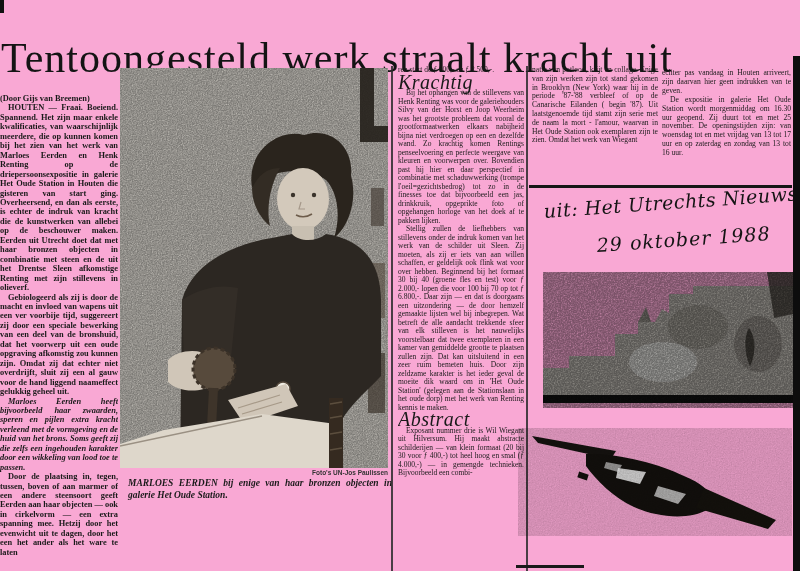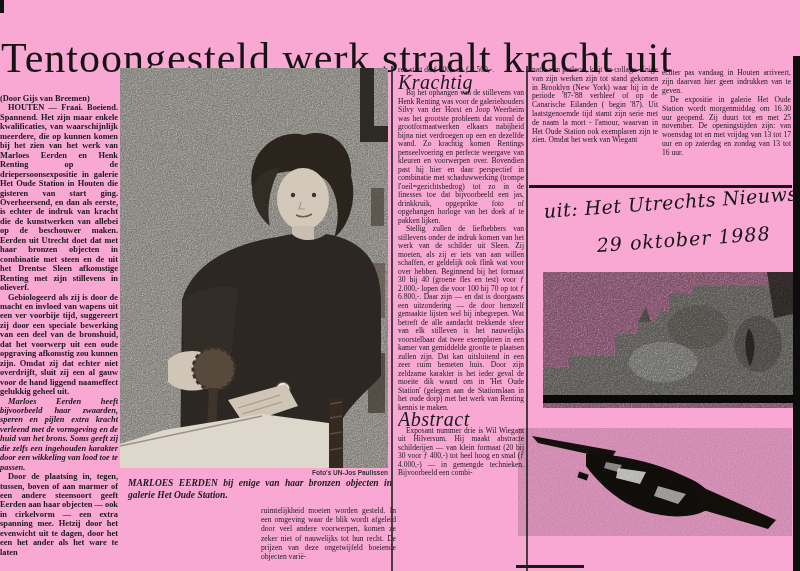--- a/index.html
+++ b/index.html
@@ -100,23 +100,20 @@
       <rect x="209" y="330" width="14" height="70" fill="#352a20"></rect>
       <path d="M210,336 L222,334 M210,350 L222,348 M210,366 L222,364 M210,382 L222,380" stroke="#5c4e3e" stroke-width="1.5"></path>
     </svg>
   </div>
 
   <div class="credit">Foto's UN-Jos Paulissen</div>
   <div class="caption">MARLOES EERDEN bij enige van haar bronzen objecten in galerie Het Oude Station.</div>
 
   <div class="col col2a">
   </div>
-  <div class="col col2b">
-    <p>ruimtelijkheid moeten worden gesteld. In een omgeving waar de blik wordt afgeleid door veel andere voorwerpen, komen ze zeker niet of nauwelijks tot hun recht. De prijzen van deze ongetwijfeld boeiende objecten varië-</p>
-  </div>
 
   <div class="vrule vrule1"></div>
 
   <div class="col col3">
     <p>ren start de ƒ 600,- en ƒ 2.500,-.</p>
     <h3 class="subhead">Krachtig</h3>
     <p class="ind">Bij het ophangen van de stillevens van Henk Renting was voor de galeriehouders Silvy van der Horst en Joop Weerheim was het grootste probleem dat vooral de grootformaatwerken elkaars nabijheid bijna niet verdroegen op een en dezelfde wand. Zo krachtig komen Rentings penseelvoering en perfecte weergave van kleuren en voorwerpen over. Bovendien past hij hier en daar perspectief in combinatie met schaduwwerking (trompe l'oeil=gezichtsbedrog) tot zo in de finesses toe dat bijvoorbeeld een jas, drinkkruik, opgeprikte foto of opgehangen horloge van het doek af te pakken lijken.</p>
     <p class="ind">Stellig zullen de liefhebbers van stillevens onder de indruk komen van het werk van de schilder uit Sleen. Zij moeten, als zij er iets van aan willen schaffen, er geldelijk ook flink wat voor over hebben. Beginnend bij het formaat 30 bij 40 (groene fles en test) voor ƒ 2.000,- lopen die voor 100 bij 70 op tot ƒ 6.800,-. Daar zijn — en dat is doorgaans een uitzondering — de door hemzelf gemaakte lijsten wel bij inbegrepen. Wat betreft de alle aandacht trekkende sfeer van elk stilleven is het nauwelijks voorstelbaar dat twee exemplaren in een kamer van gemiddelde grootte te plaatsen zullen zijn. Dat kan uitsluitend in een zeer ruim bemeten huis. Door zijn zeldzame karakter is het ieder geval de moeite dik waard om in 'Het Oude Station' (gelegen aan de Stationslaan in het oude dorp) met het werk van Renting kennis te maken.</p>
     <h3 class="subhead">Abstract</h3>
     <p class="ind">Exposant nummer drie is Wil Wiegant uit Hilversum. Hij maakt abstracte schilderijen — van klein formaat (20 bij 30 voor ƒ 400,-) tot heel hoog en smal (ƒ 4.000,-) — in gemengde technieken. Bijvoorbeeld een combi-</p>

